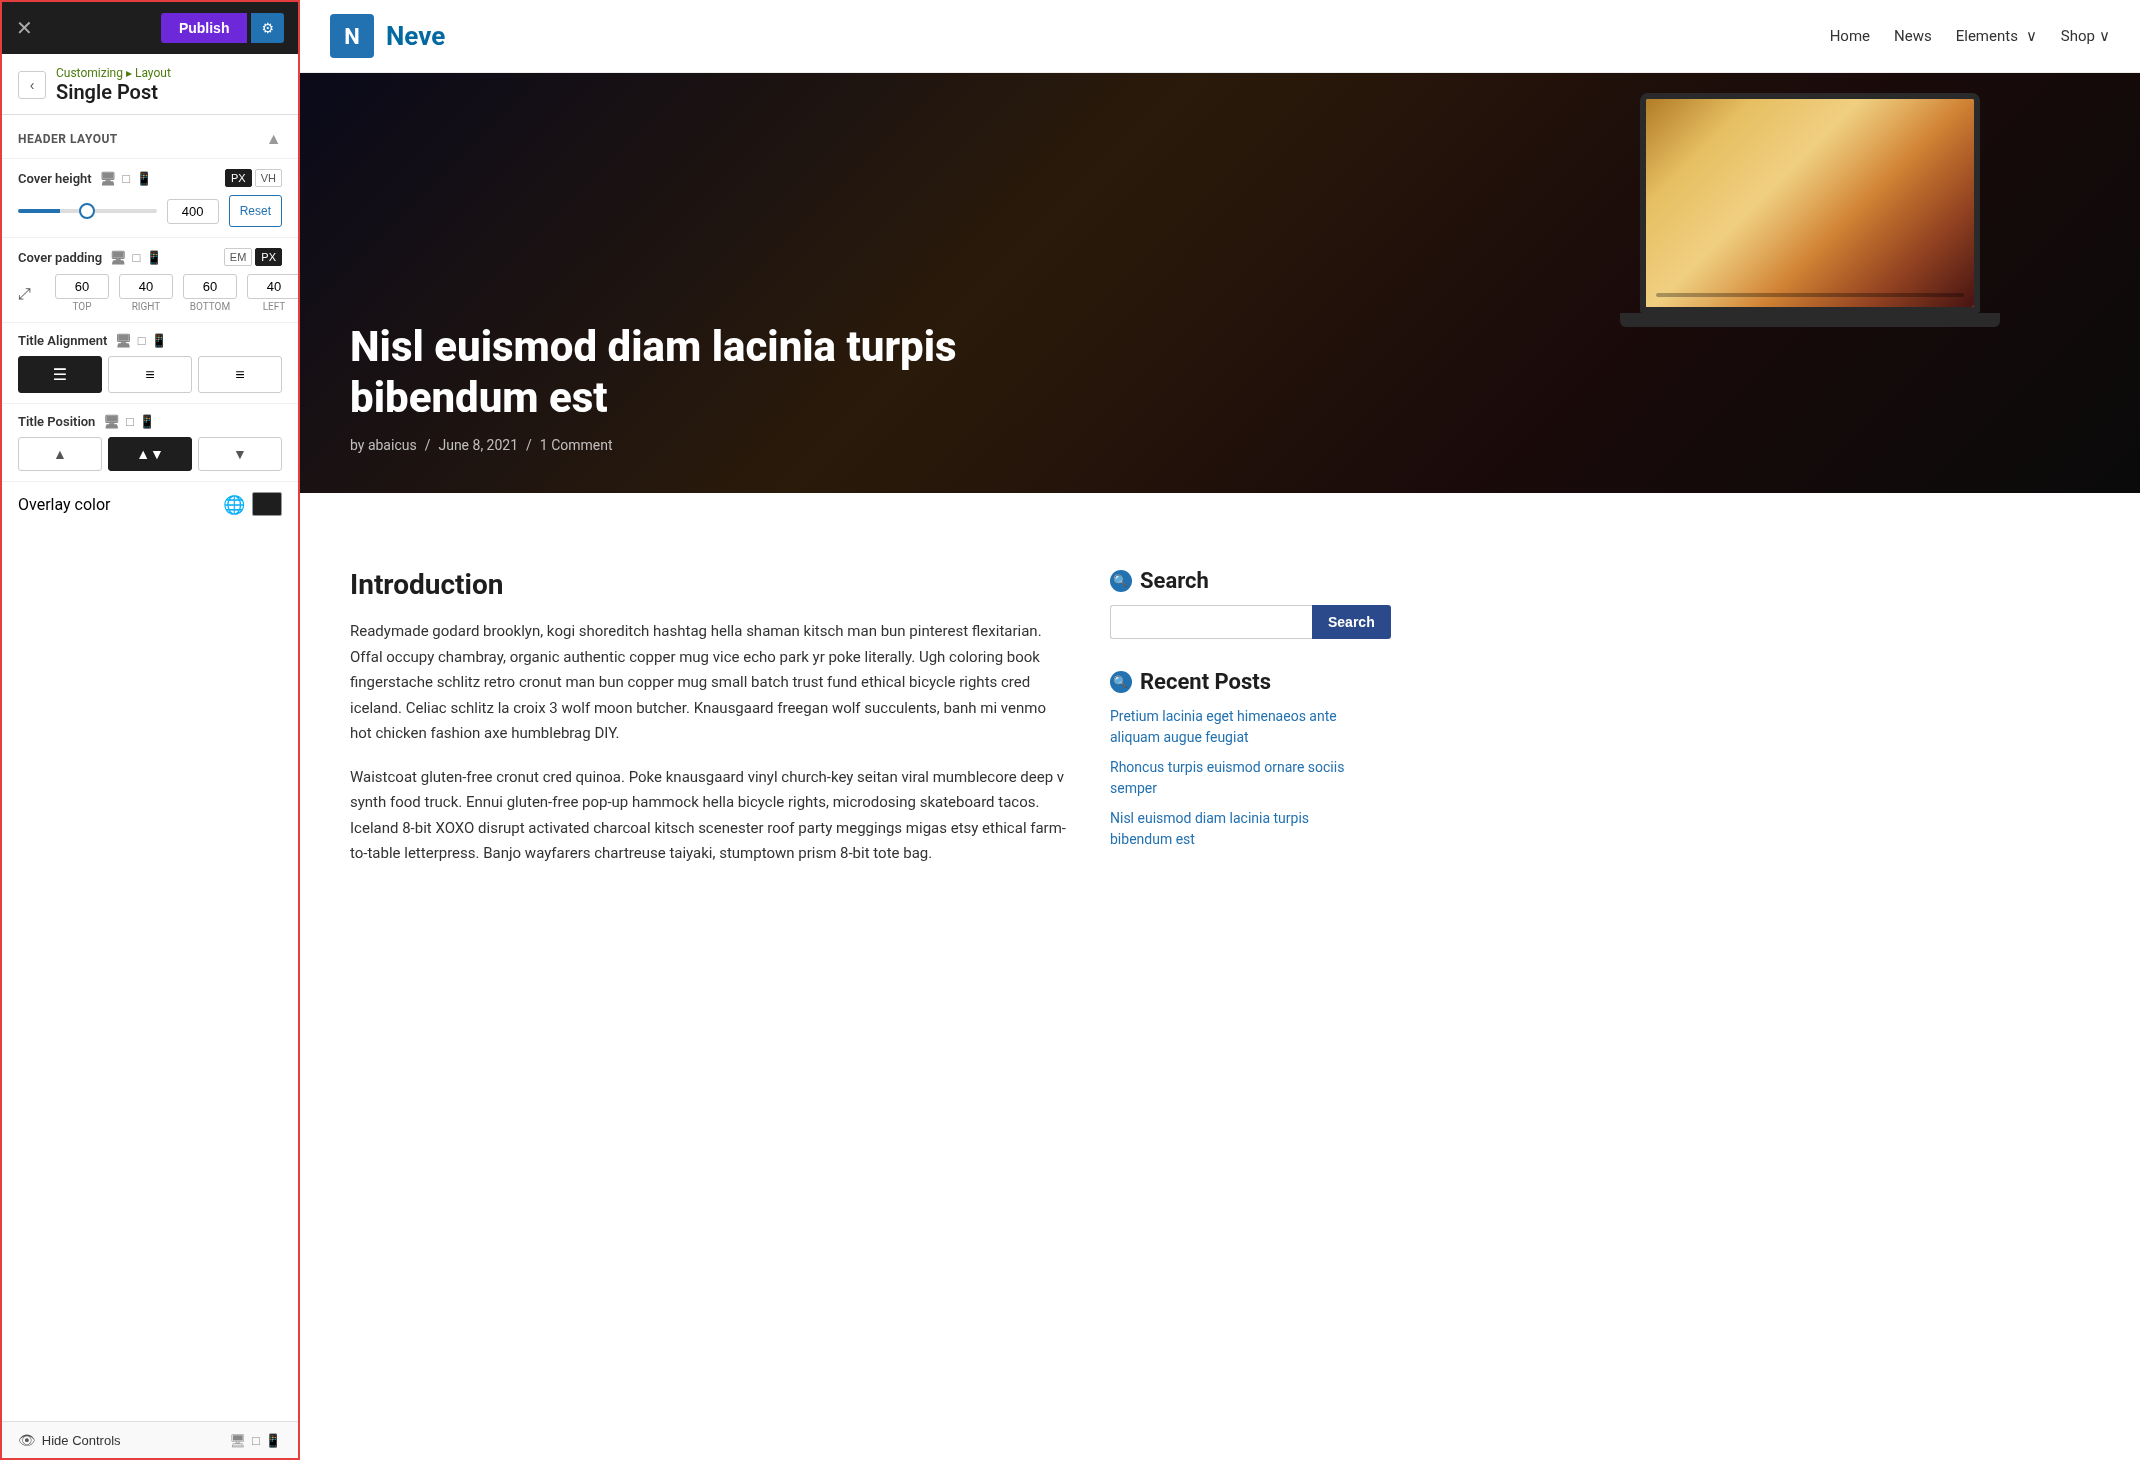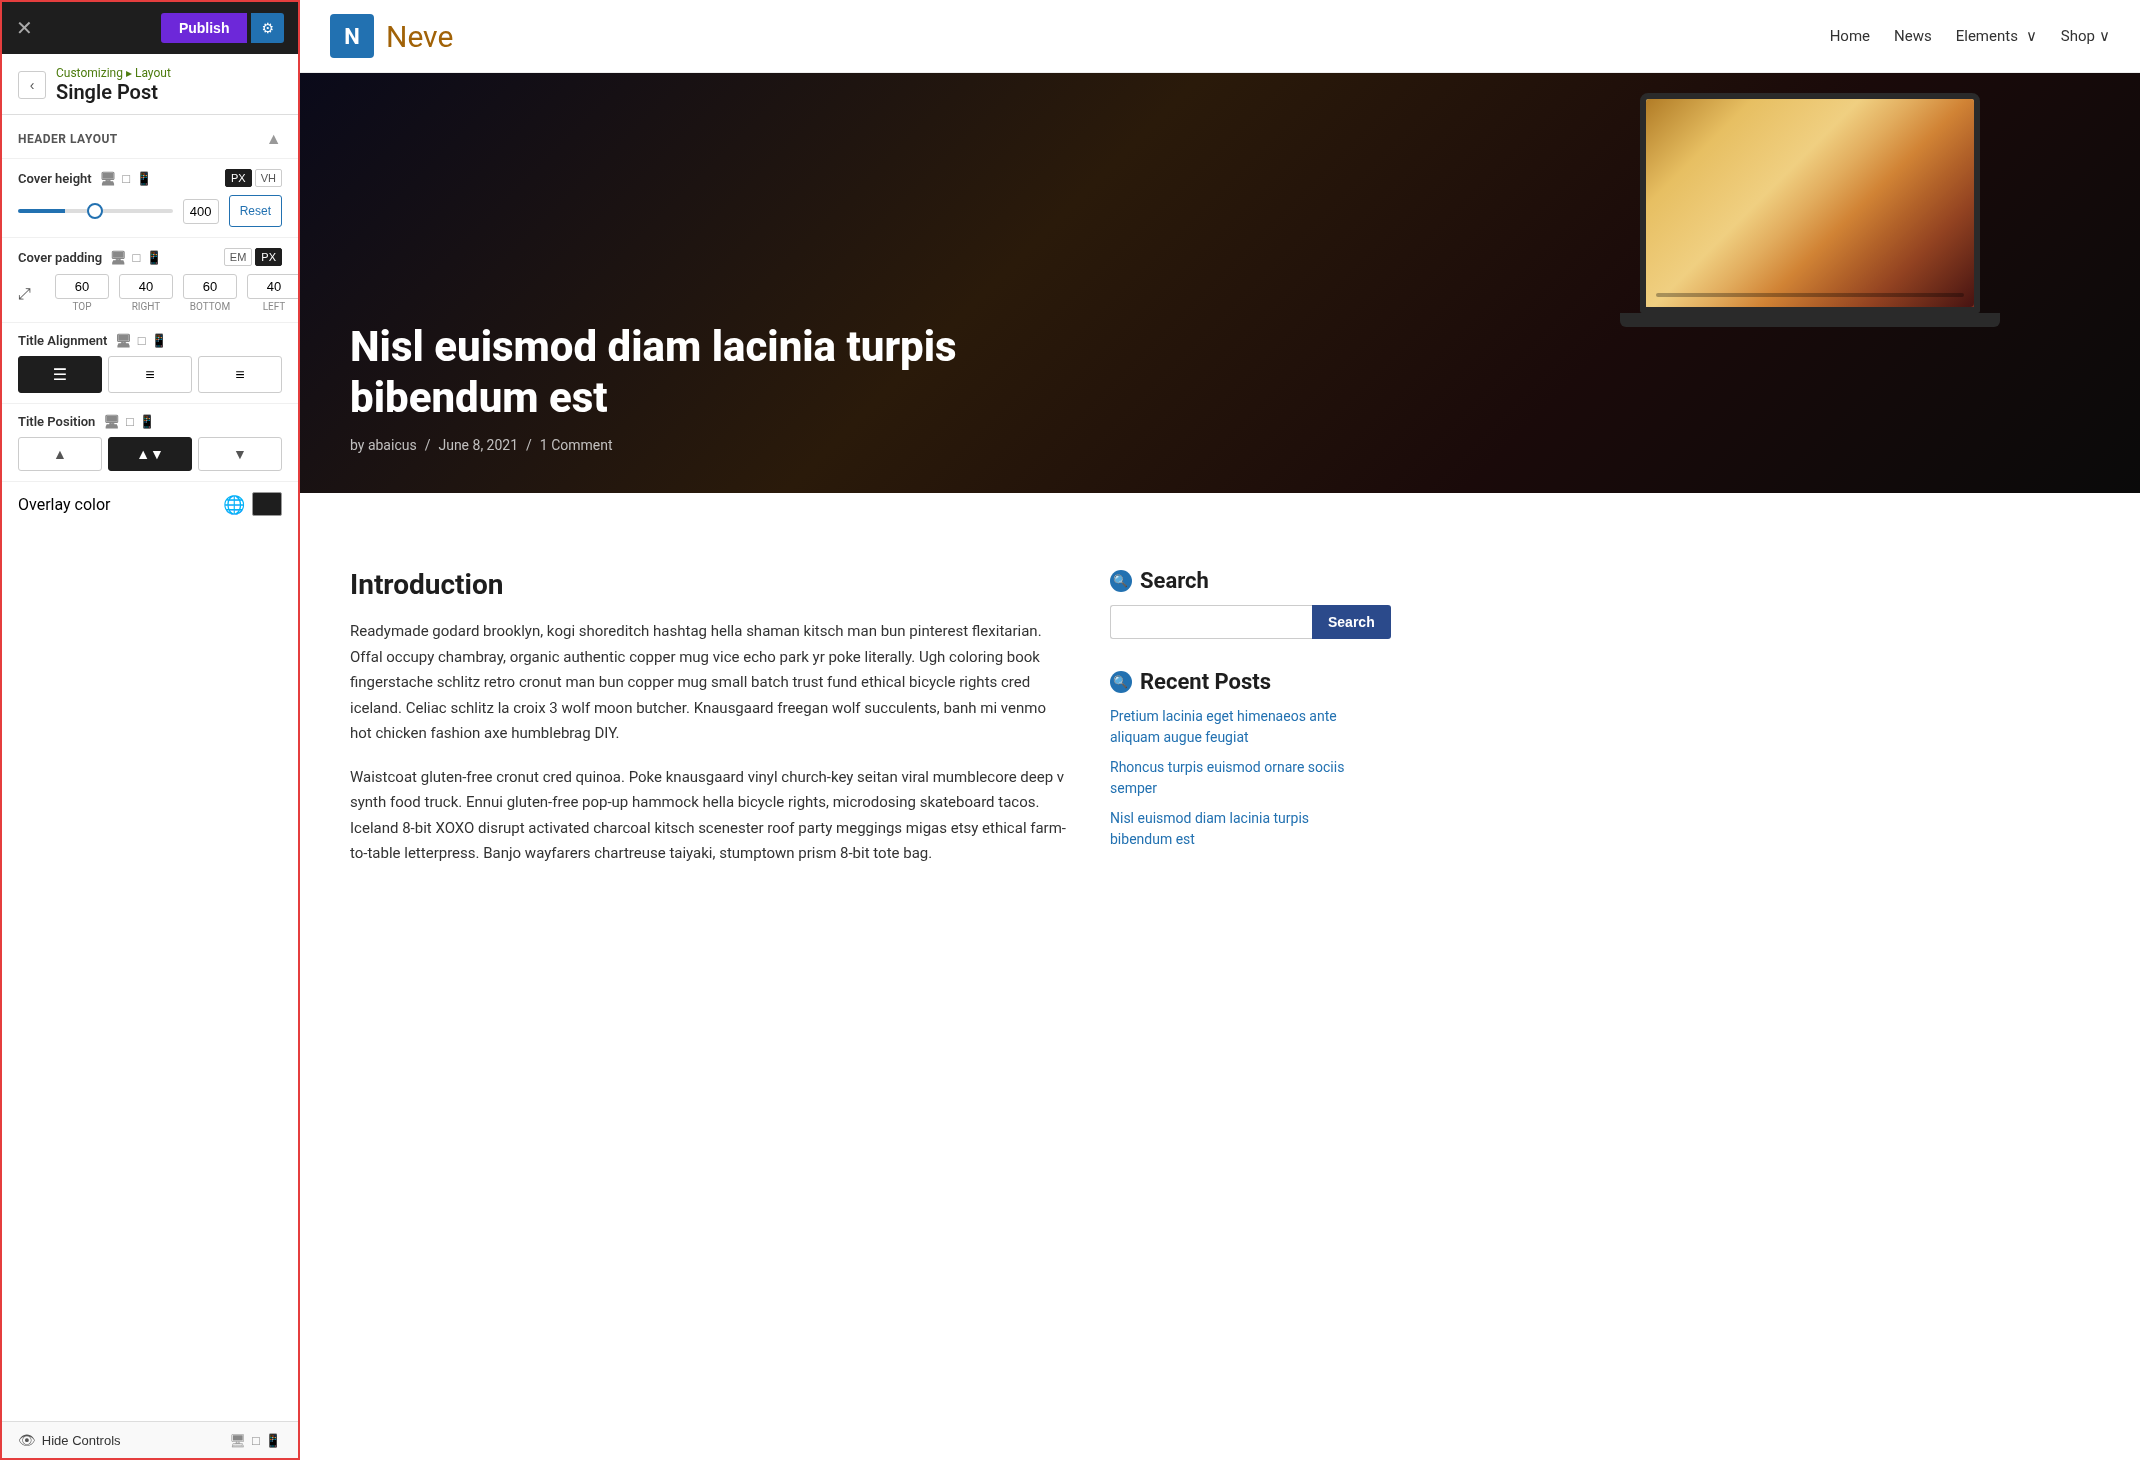--- a/index.html
+++ b/index.html
@@ -207,21 +207,21 @@
     }
 
     
     .slider-row {
       display: flex;
       align-items: center;
       gap: 10px;
       margin-top: 4px;
     }
     .number-input {
-      width: 36px;
+      width: 52px;
       border: 1px solid #ccc;
       border-radius: 3px;
       padding: 4px 6px;
       font-size: 13px;
       text-align: center;
     }
     .reset-btn {
       font-size: 12px;
       padding: 8px 10px;
       border: 1px solid #2271b1;
@@ -416,23 +416,23 @@
       background: #2271b1;
       border-radius: 4px;
       display: flex;
       align-items: center;
       justify-content: center;
       color: #fff;
       font-size: 22px;
       font-weight: 700;
     }
     #site-name {
-      font-size: 30px;
-      font-weight: 400;
-      color: #a16207;
+      font-size: 26px;
+      font-weight: 700;
+      color: #0369a1;
     }
     #site-nav {
       margin-left: auto;
       display: flex;
       align-items: center;
       gap: 24px;
     }
     #site-nav a {
       font-size: 15px;
       color: #333;

